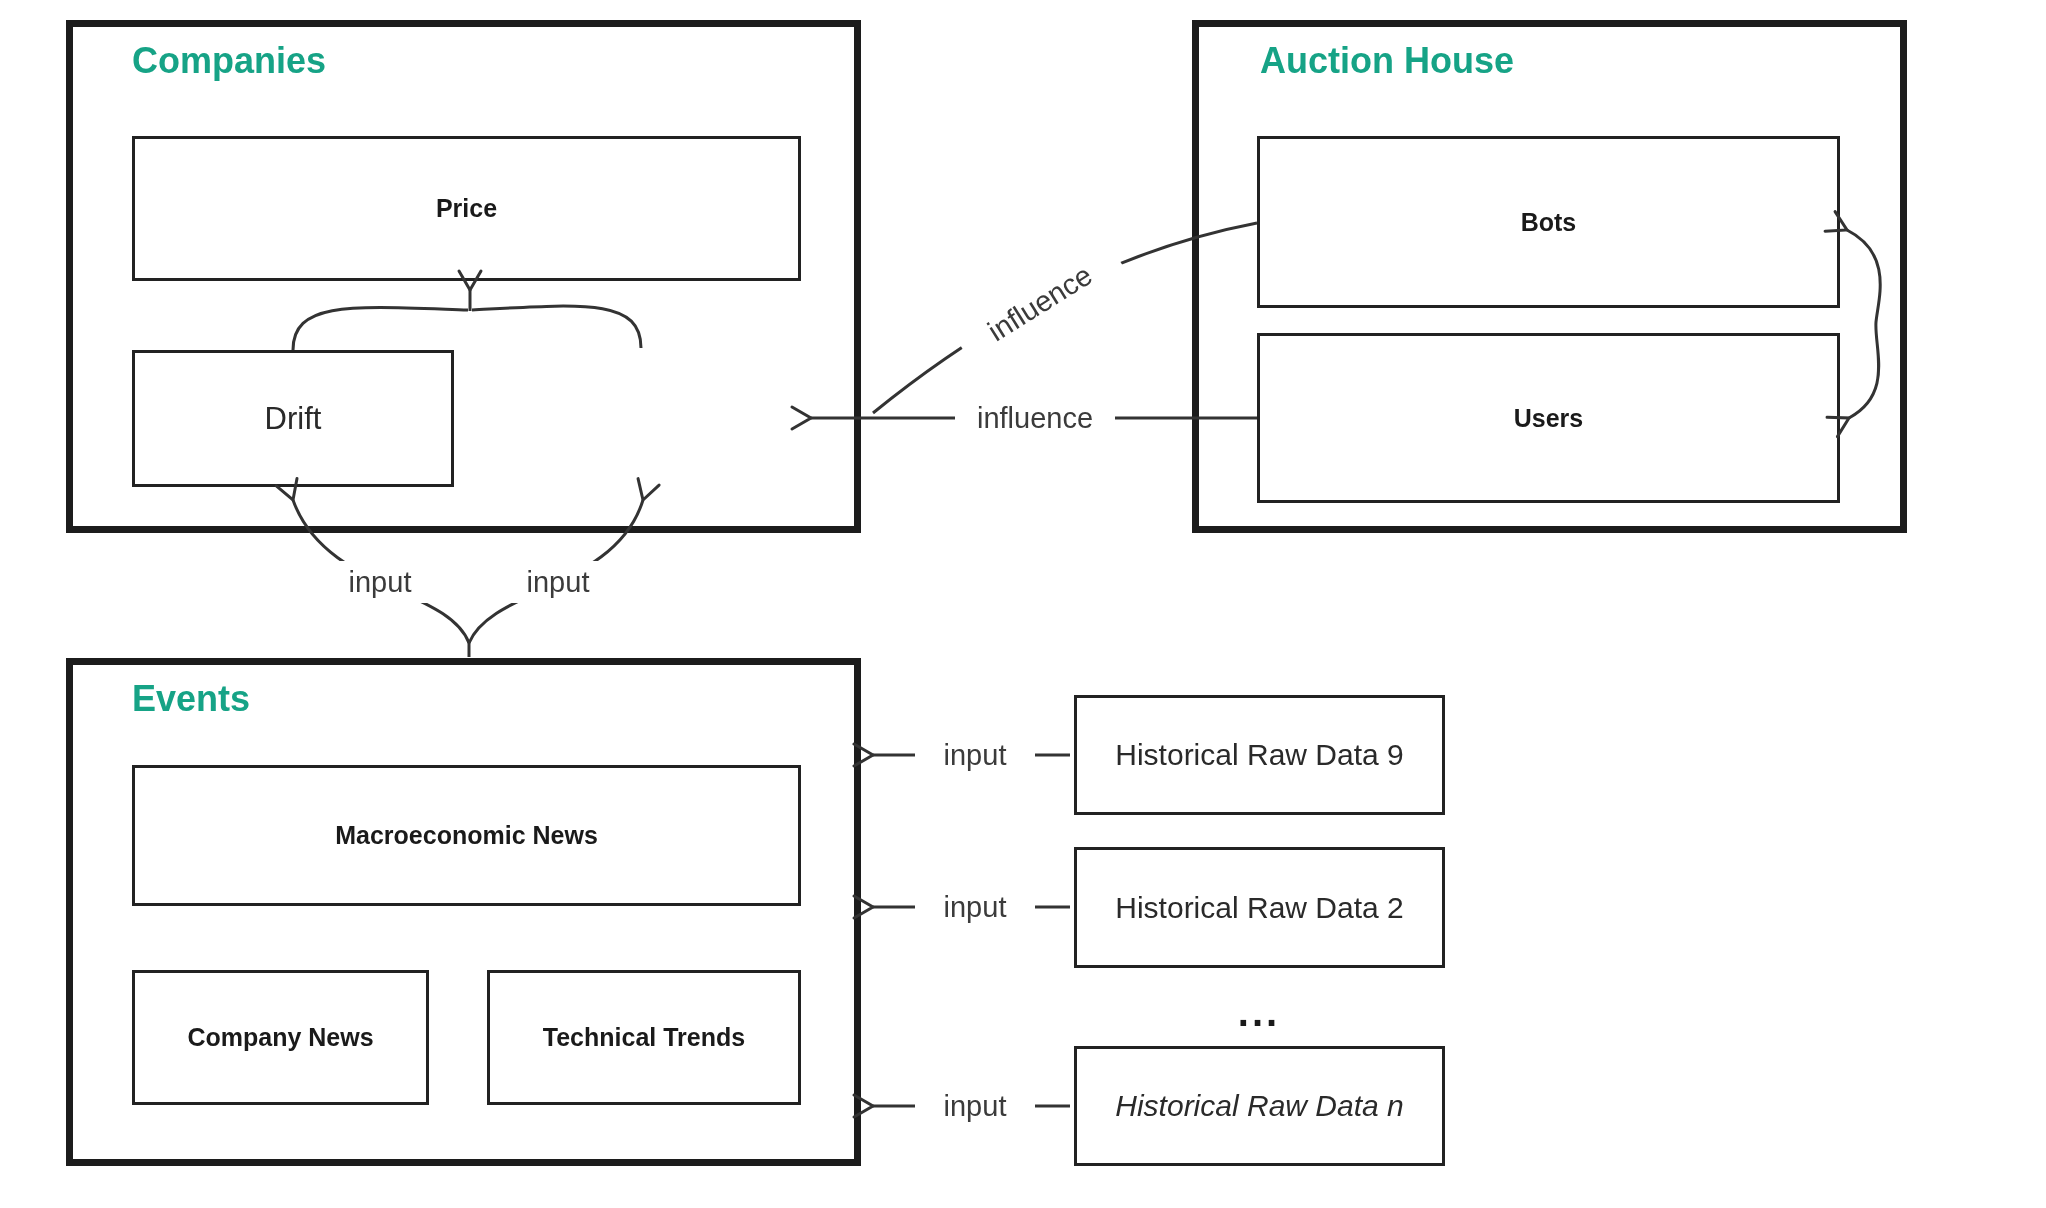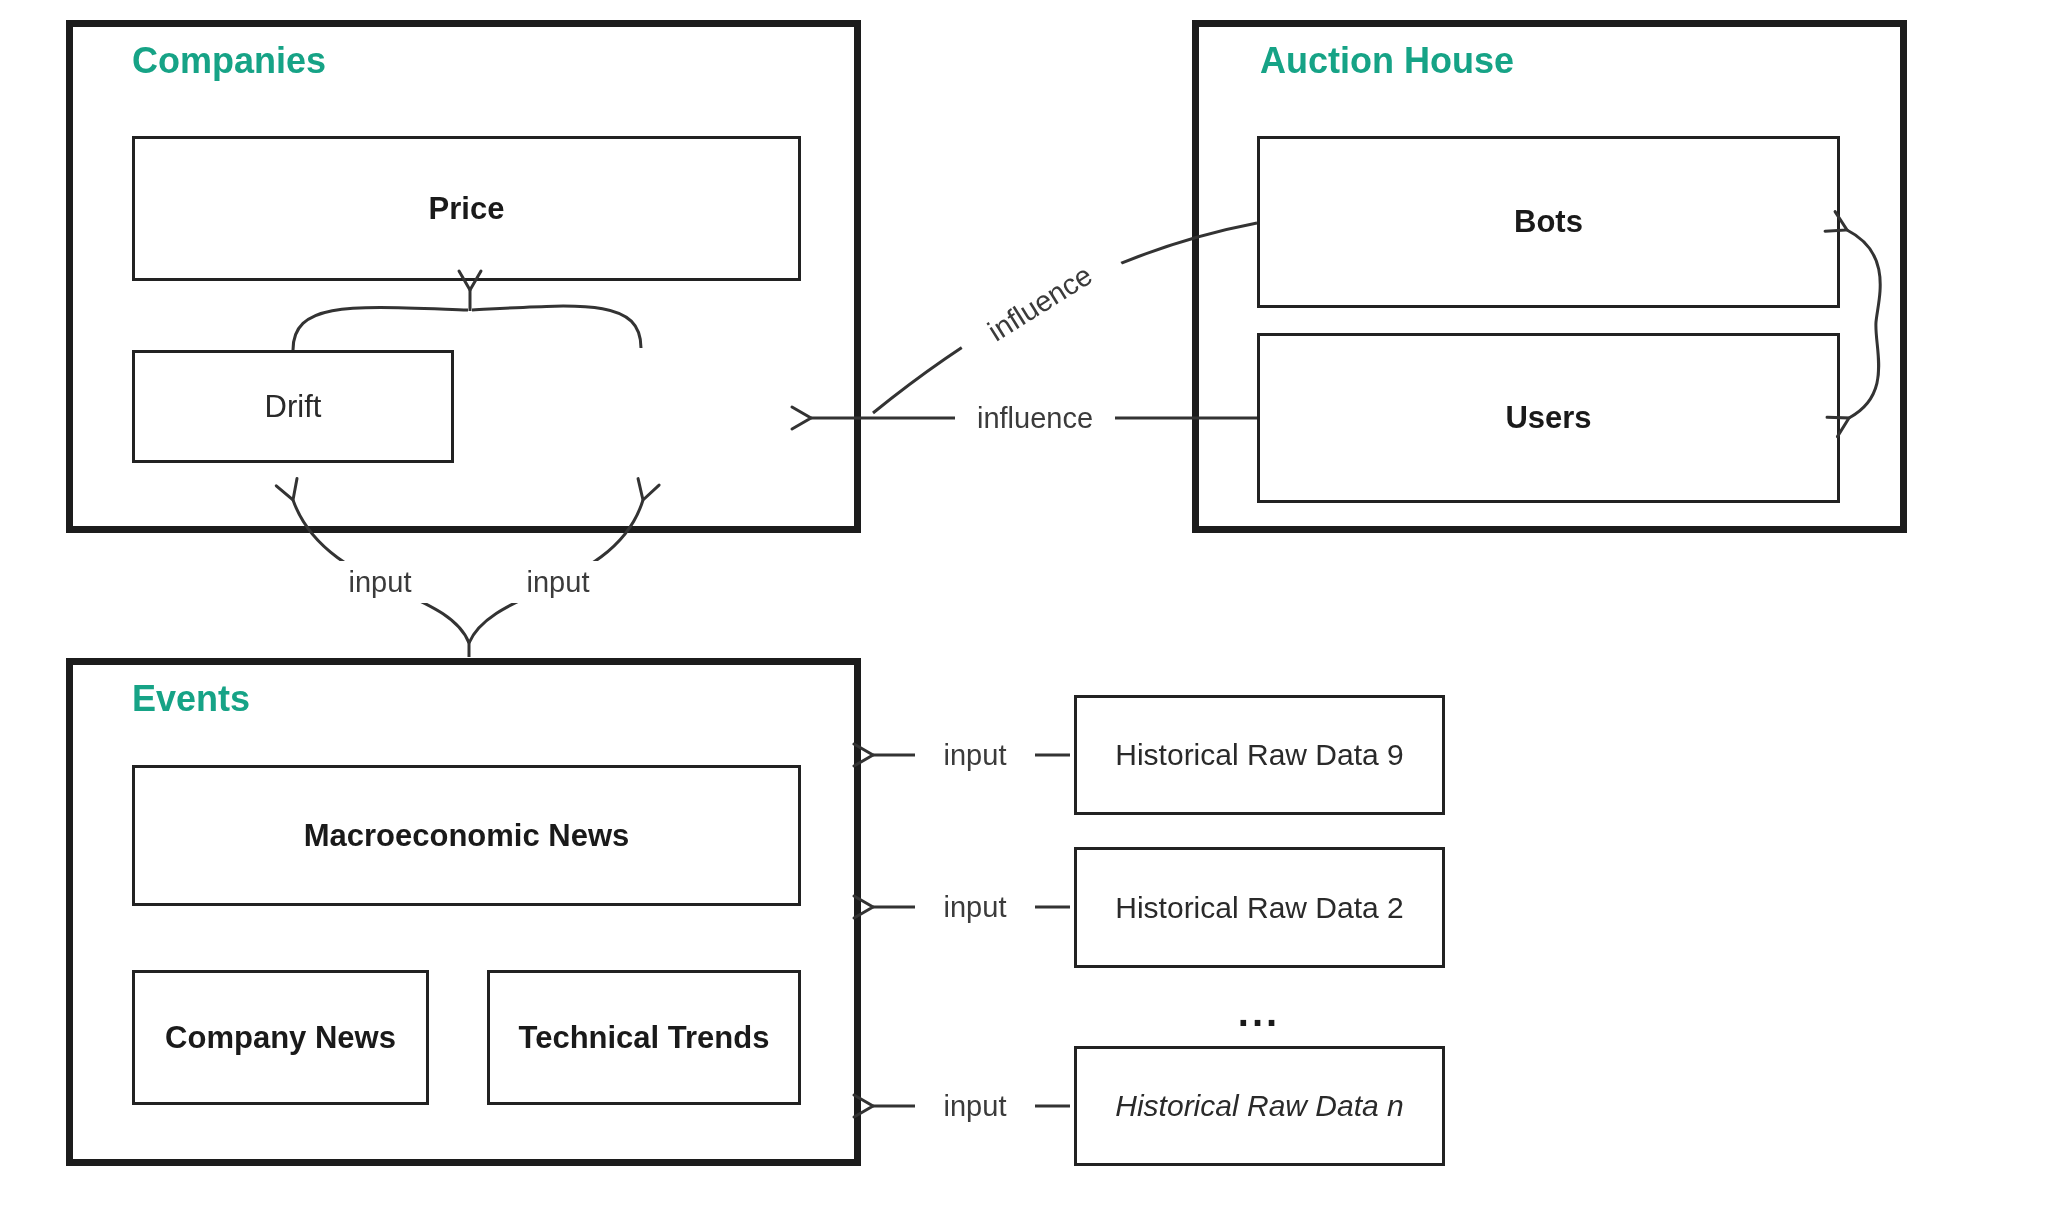--- a/index.html
+++ b/index.html
@@ -32,21 +32,21 @@
     position:absolute;
     border:3px solid #222222;
     background:#ffffff;
     box-sizing:border-box;
     display:flex;
     align-items:center;
     justify-content:center;
     z-index:2;
     color:#1a1a1a;
   }
-  .node.bold{font-weight:700;font-size:31px;}
+  .node.bold{font-weight:700;font-size:25px;}
   .node.regular{font-weight:400;font-size:31px;color:#2a2a2a;}
   
   svg.connectors{
     position:absolute;left:0;top:0;
     z-index:3;
   }
   svg.connectors path{
     stroke:#333333;
     stroke-width:3;
     fill:none;
@@ -87,21 +87,21 @@
 
   <div class="group-box" style="left:1172px;top:20px;width:715px;height:513px;"></div>
   <div class="group-title" style="left:1240px;top:40px;">Auction House</div>
 
   <div class="group-box" style="left:46px;top:658px;width:795px;height:508px;"></div>
   <div class="group-title" style="left:112px;top:678px;">Events</div>
 
   <div class="node bold" style="left:112px;top:136px;width:669px;height:145px;">
     <span>Price</span>
   </div>
-  <div class="node regular" style="left:112px;top:350px;width:322px;height:113px;">
+  <div class="node regular" style="left:112px;top:350px;width:322px;height:137px;">
     <span>Drift</span>
   </div>
 
   <div class="node bold" style="left:1237px;top:136px;width:583px;height:172px;">
     <span>Bots</span>
   </div>
   <div class="node bold" style="left:1237px;top:333px;width:583px;height:170px;">
     <span>Users</span>
   </div>
 

